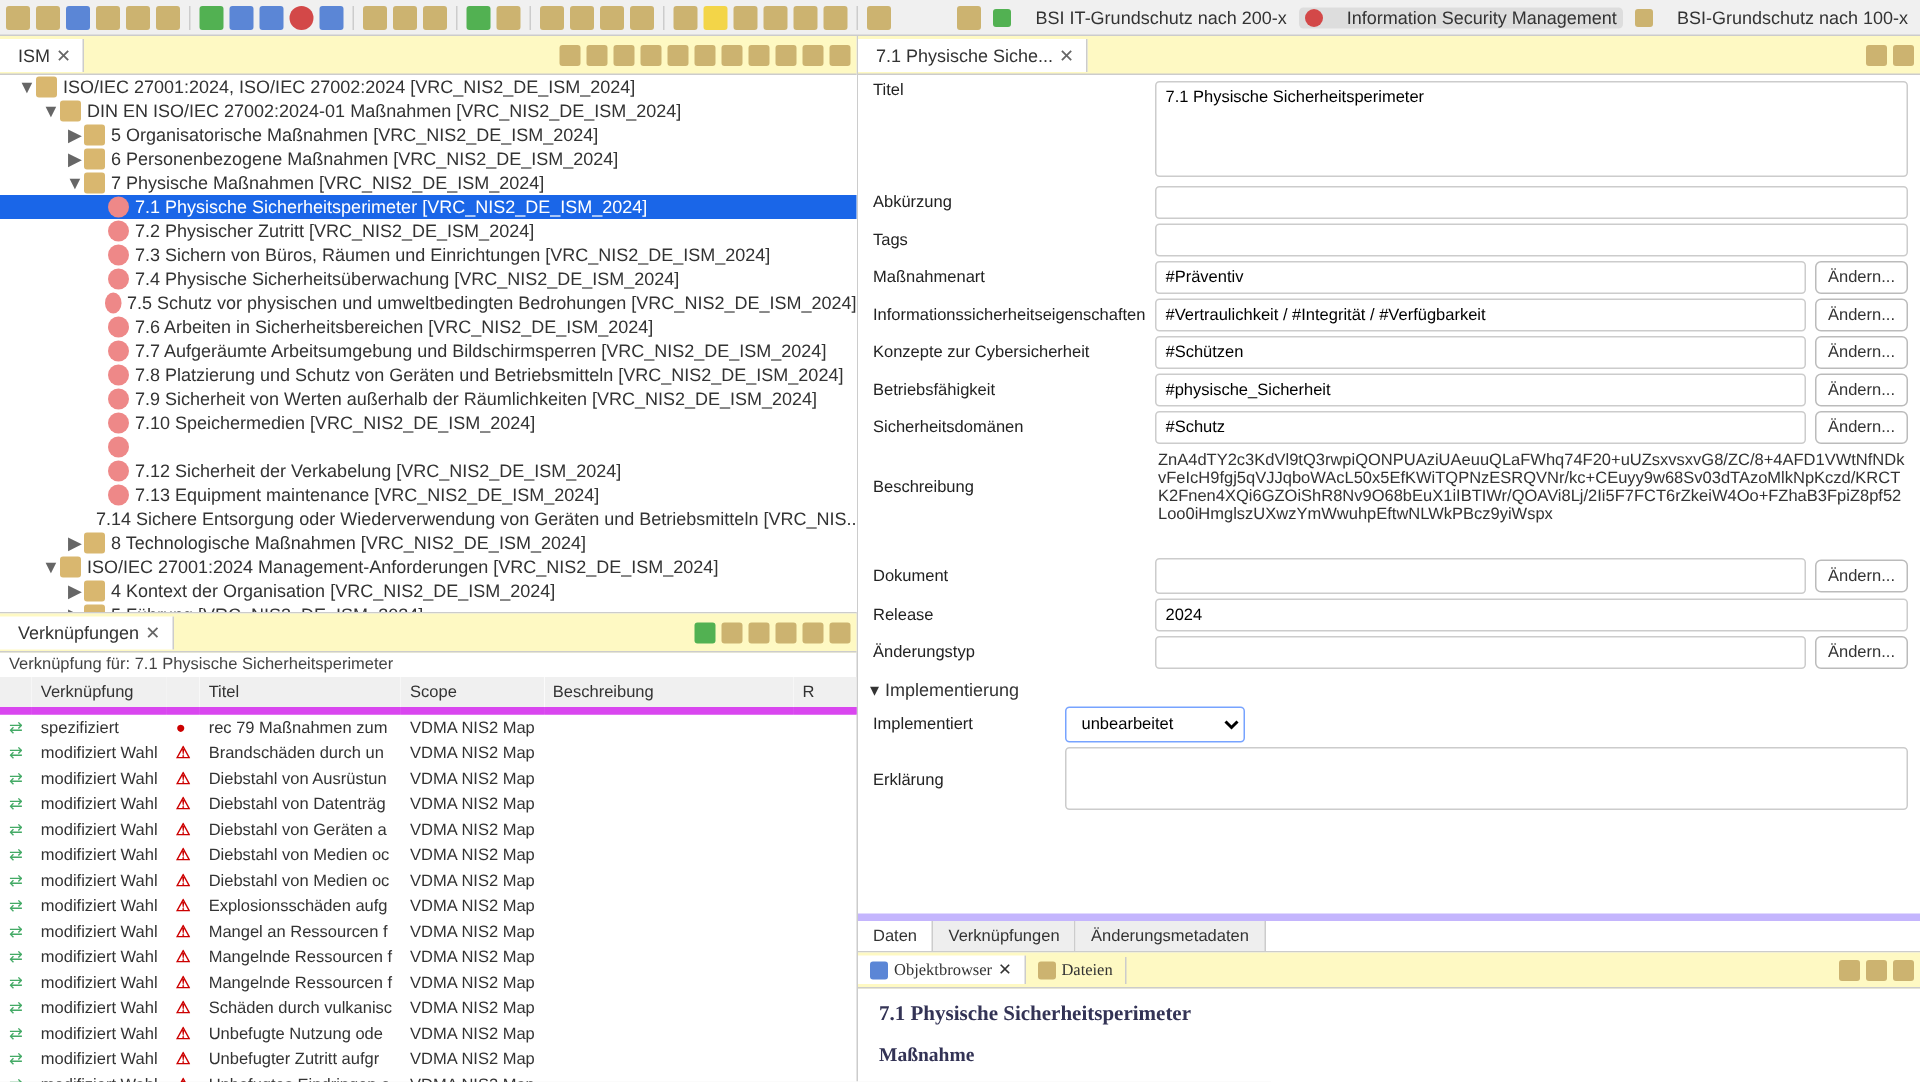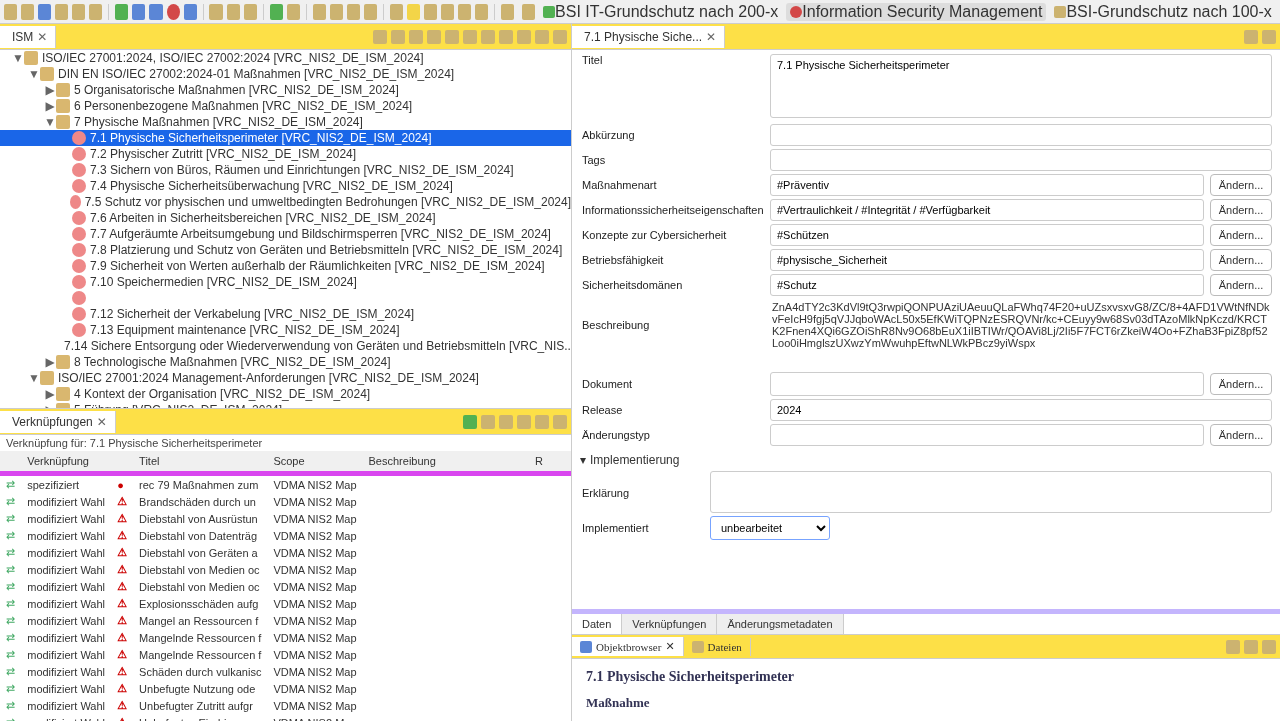--- a/index.html
+++ b/index.html
@@ -1,27 +1,27 @@
 <!DOCTYPE html>
 <html><head>
 <meta charset="utf-8">
 <style>
 * { box-sizing: border-box; margin: 0; padding: 0; }
 body { font-family: -apple-system, "Segoe UI", Arial, sans-serif; font-size: 12px; color: #333; background: #f5f5f5; height: 721px; width: 1280px; overflow: hidden; }
 .toolbar { height: 24px; background: #f0f0f0; border-bottom: 1px solid #ccc; display: flex; align-items: center; padding: 0 4px; gap: 4px; }
 .toolbar .icon { width: 16px; height: 16px; display: inline-block; }
 .toolbar .sep { width: 1px; height: 16px; background: #ccc; margin: 0 2px; }
 .toolbar .spacer { flex: 1; }
-.toolbar .profile { display: flex; align-items: center; gap: 0; padding: 0 4px; font-size: 16px; white-space: nowrap; justify-content: flex-end; }
+.toolbar .profile { display: flex; align-items: center; gap: 16px; padding: 0 4px; font-size: 12px; white-space: nowrap; justify-content: flex-end; }
 .toolbar .profile .pi { width: 12px; height: 12px; }
 .main { display: flex; height: 697px; }
 .left { width: 572px; display: flex; flex-direction: column; border-right: 1px solid #ccc; background: #fff; }
 .right { flex: 1; display: flex; flex-direction: column; background: #fff; }
 
-.tabbar { height: 26px; background: #fde047; border-bottom: 1px solid #ccc; display: flex; align-items: center; justify-content: center; }
+.tabbar { height: 26px; background: #fef9c3; border-bottom: 1px solid #ccc; display: flex; align-items: center; justify-content: center; }
 .tab { display: flex; align-items: center; padding: 4px 8px; gap: 4px; background: #fff; border-right: 1px solid #ccc; font-size: 12px; }
 .tab .close { cursor: pointer; color: #666; }
 .tabbar .tb-icons { margin-left: auto; display: flex; gap: 4px; padding-right: 4px; }
 .tb-icons span { width: 14px; height: 14px; display: inline-block; }
 
 .tree-pane { flex: 1; overflow: auto; background: #fff; }
 .tree-node { display: flex; align-items: center; padding: 1px 0 1px 4px; white-space: nowrap; }
 .tree-node .tri { width: 12px; text-align: center; color: #666; cursor: pointer; }
 .tree-node .ni { width: 14px; height: 14px; margin-right: 4px; display:inline-block; }
 .tree-node.selected { background: #1a66e8; color: #fff; }
@@ -505,33 +505,33 @@
       </div>
       <div class="detail-row">
         <div class="lbl">Änderungstyp</div>
         <div class="val"><input value="" style=""></div>
         <div class="btn">Ändern...</div>
       </div>
       <div class="collapse-hdr">
         <span>▾</span>
         <span>Implementierung</span>
       </div>
+      <div class="detail-row">
+        <div class="lbl" style="width:130px">Implementiert</div>
+        <div class="val" style="max-width:120px">
+          <select style="background:#fff;border:1px solid #77a3ff">
+            <option>unbearbeitet</option>
+          </select>
+        </div>
+      </div>
       <div class="detail-row" style="align-items:flex-start">
         <div class="lbl" style="width:130px;padding-top:16px">Erklärung</div>
         <div class="val">
             <div class="txt" style="min-height:42px"></div>
           </div>
-      </div>
-      <div class="detail-row">
-        <div class="lbl" style="width:130px">Implementiert</div>
-        <div class="val" style="max-width:120px">
-          <select style="background:#fff;border:1px solid #77a3ff">
-            <option>unbearbeitet</option>
-          </select>
-        </div>
       </div>
     </div>
 
     <div class="bottom-tabs">
       <div class="bt active">Daten</div>
       <div class="bt">Verknüpfungen</div>
       <div class="bt">Änderungsmetadaten</div>
     </div>
 
     <div class="obj-browser">

